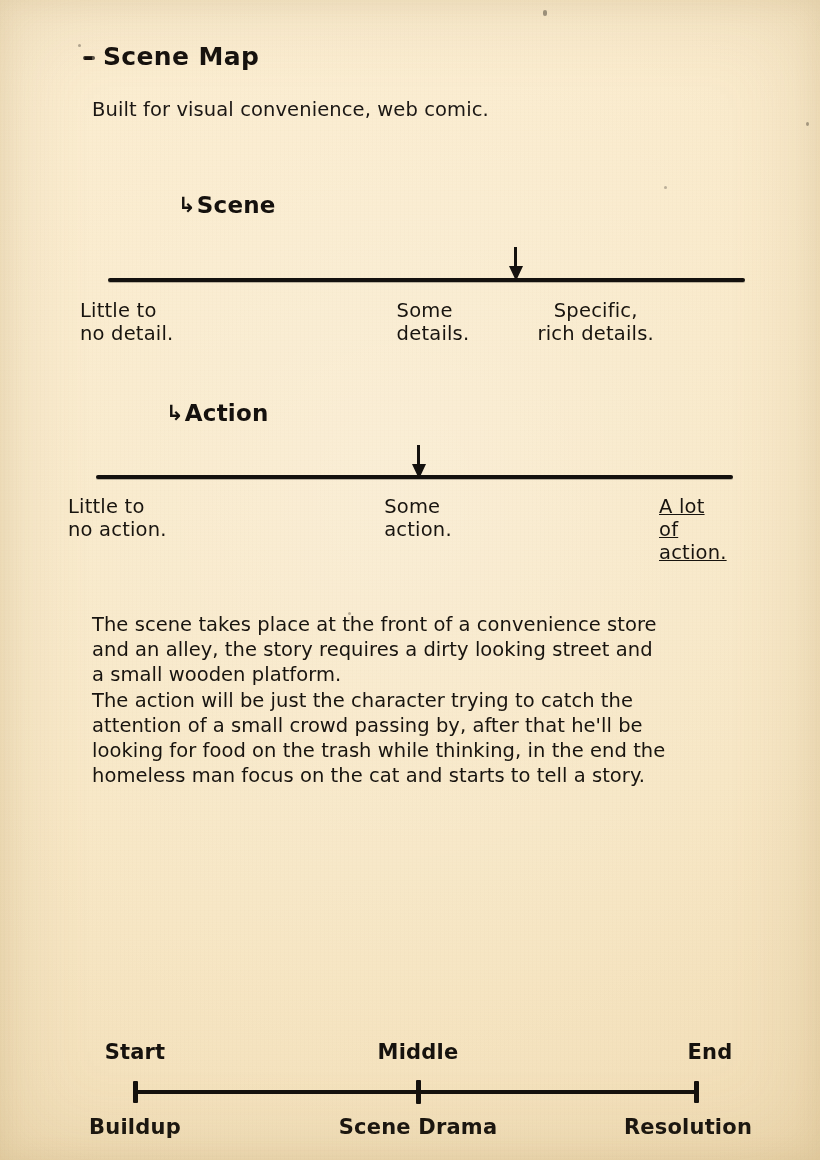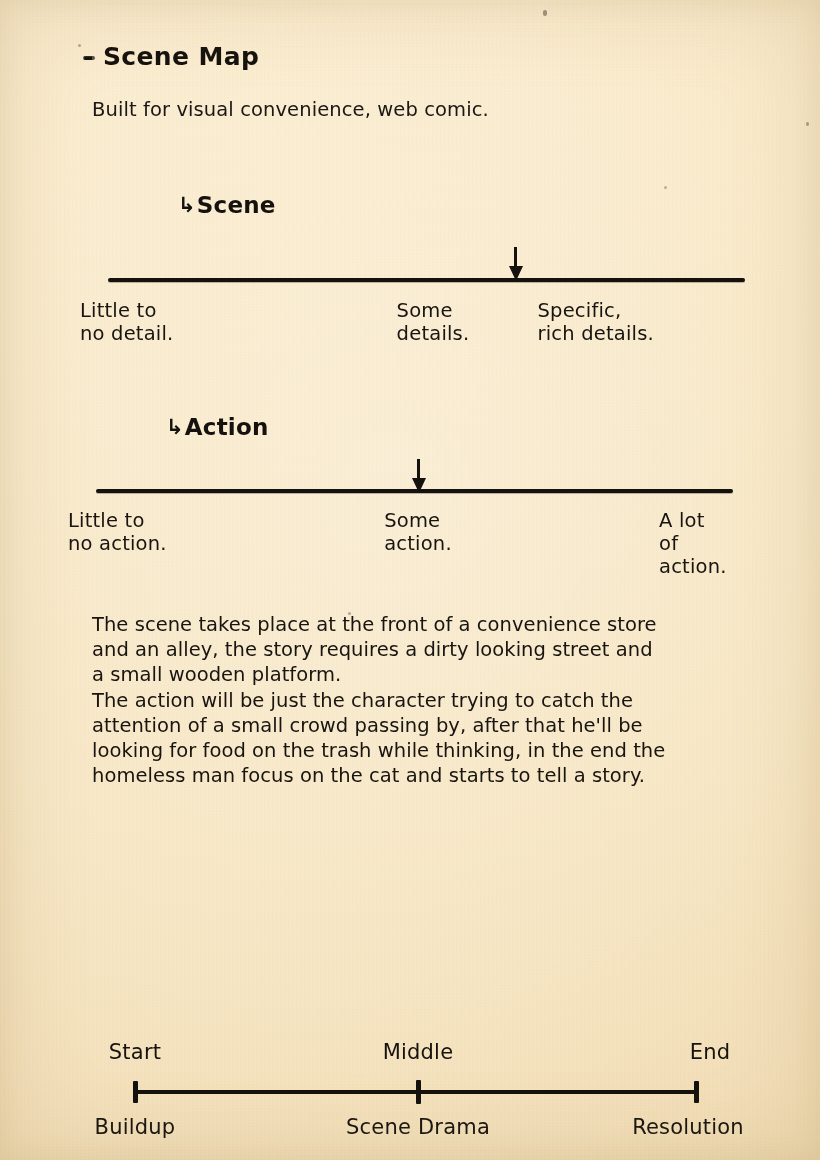--- a/index.html
+++ b/index.html
@@ -132,21 +132,21 @@
 
   .tickcap {
     position: absolute;
     font-size: 19.5px;
     font-weight: 500;
     line-height: 1.17;
     color: #18140f;
     white-space: nowrap;
   }
   .tickcap.c { text-align: left; transform: translateX(-50%); }
-  .tickcap.r { text-align: left; }
+  .tickcap.r { text-align: center; }
 
   
   .body-block {
     position: absolute;
     font-size: 19.5px;
     line-height: 25.2px;
     color: #18140f;
     font-weight: 500;
     letter-spacing: .05px;
     white-space: pre-line;
@@ -163,21 +163,21 @@
     position: absolute;
     width: 5px;
     background: #14110e;
     border-radius: 1px;
   }
   .tl-tick.end { height: 22px; }
   .tl-tick.mid { height: 24px; }
   .tl-cap {
     position: absolute;
     font-size: 21px;
-    font-weight: 400;
+    font-weight: 700;
     color: #16120e;
     white-space: nowrap;
     transform: translateX(-50%);
     text-align: center;
   }
 </style>
 </head>
 <body>
 
 <div id="sheet">
@@ -211,40 +211,40 @@
     <div class="hand tickcap" style="left:68px; top:268px; white-space:pre-line;">Little to
 no detail.</div>
 
     <div class="hand tickcap c" style="left:421px; top:268px; white-space:pre-line;">Some
 details.</div>
 
     <div class="hand tickcap r" style="right:54px; top:268px; white-space:pre-line;">Specific,
 rich details.</div>
   </div>
 
-  <div class="scale" style="left:0; top:16px; width:764px; height:560px;">
+  <div class="scale" style="left:0; top:2px; width:764px; height:560px;">
 
     <p class="hand axis-label" style="left:166px; top:398px;">
       <span class="arrow-glyph">↳</span><span>Action</span>
     </p>
 
     <div class="scale-line" style="left:96px; top:473px; width:637px;"></div>
 
     <div class="scale-marker" style="left:411px; top:443px;">
       <div class="shaft"></div>
       <div class="head"></div>
     </div>
 
     <div class="hand tickcap" style="left:68px; top:494px; white-space:pre-line;">Little to
 no action.</div>
 
     <div class="hand tickcap c" style="left:418px; top:494px; white-space:pre-line;">Some
 action.</div>
 
-    <div class="hand tickcap c" style="left:694px; top:494px; white-space:pre-line;">A lot of
+    <div class="hand tickcap c" style="left:694px; top:494px; white-space:pre-line;text-decoration:underline;">A lot of
 action.</div>
   </div>
 
   <div class="hand body-block" style="left:92px; top:612px; width:700px;">The scene takes place at the front of a convenience store
 and an alley, the story requires a dirty looking street and
 a small wooden platform.
 The action will be just the character trying to catch the
 attention of a small crowd passing by, after that he'll be
 looking for food on the trash while thinking, in the end the
 homeless man focus on the cat and starts to tell a story.</div>

